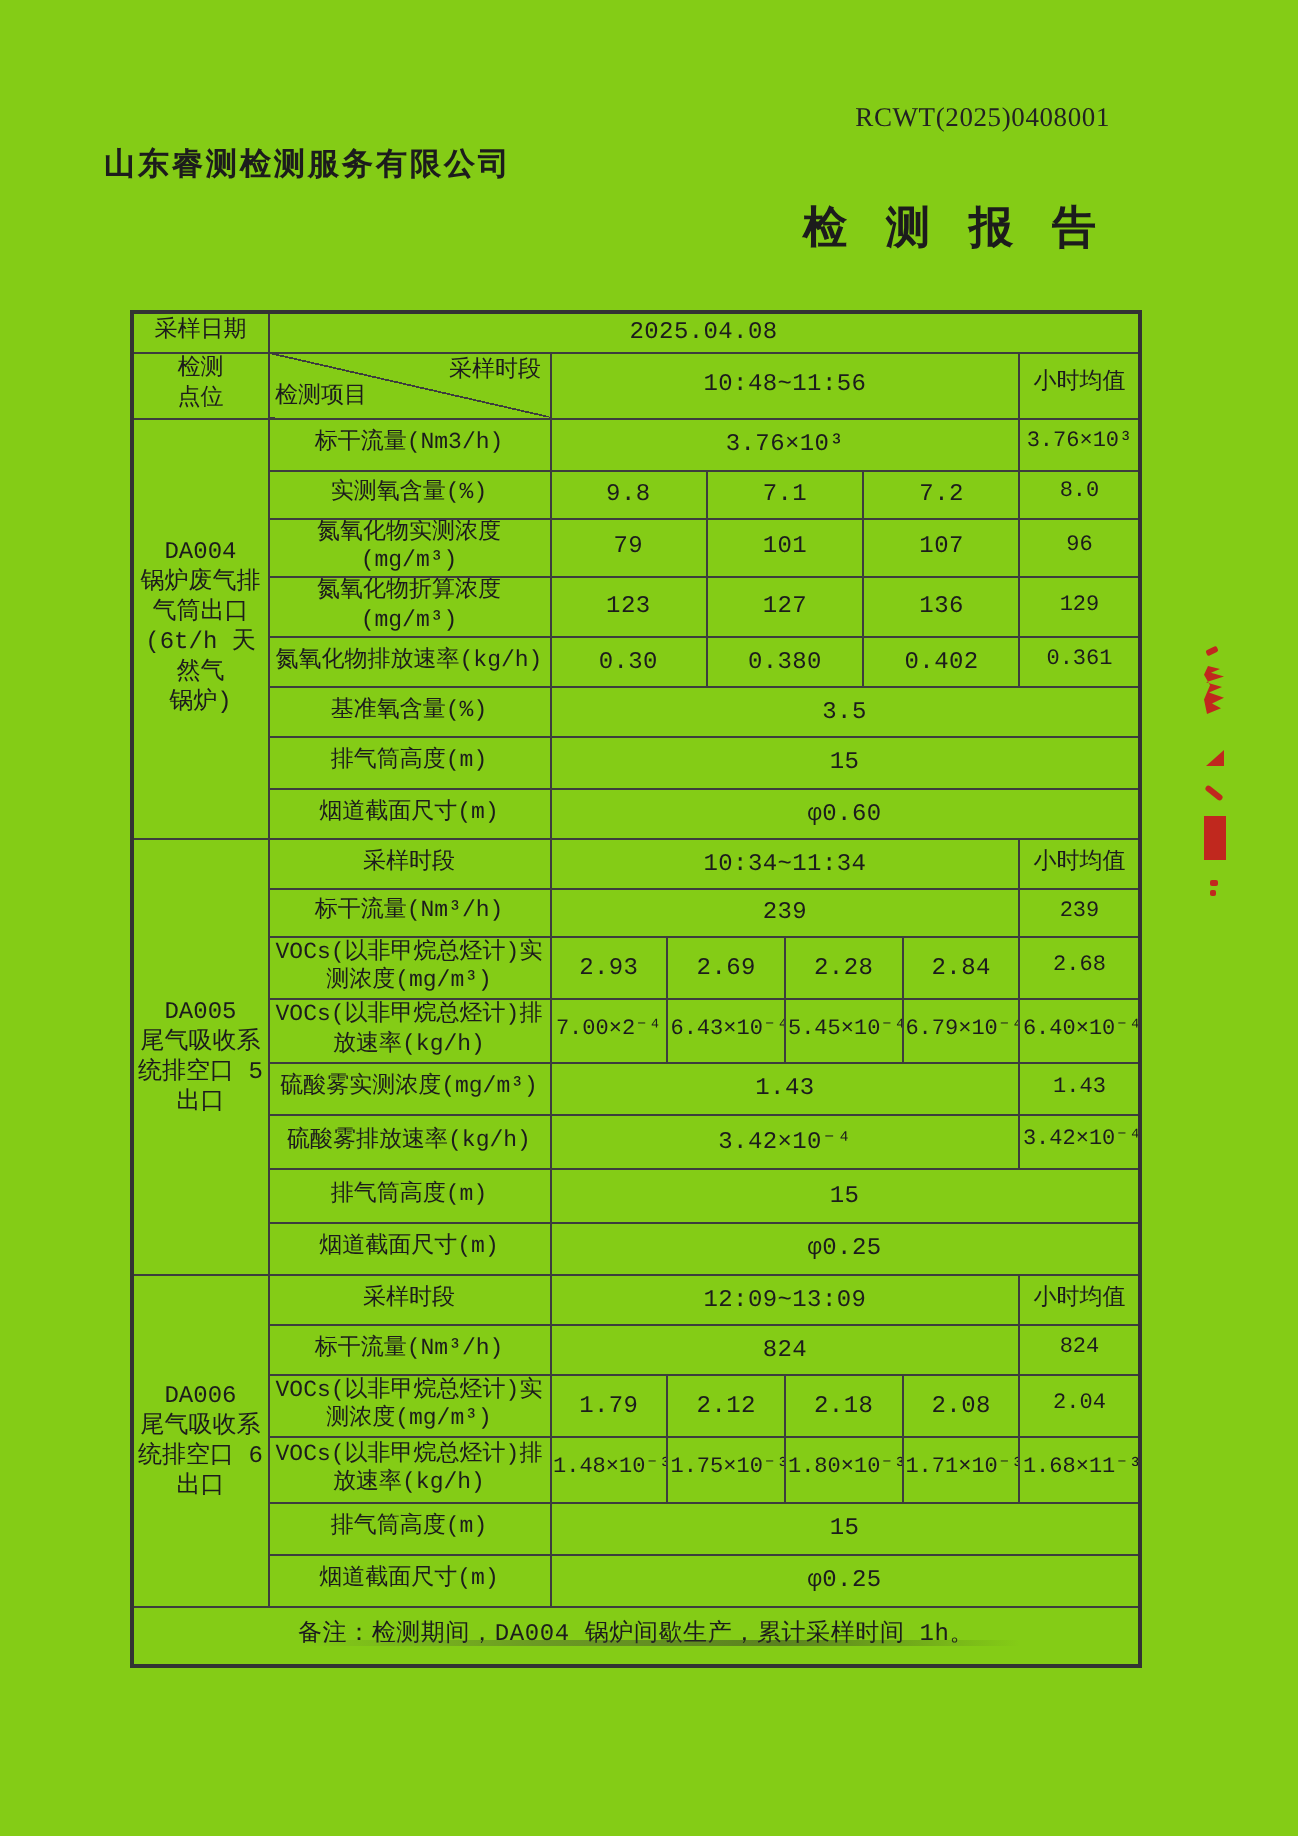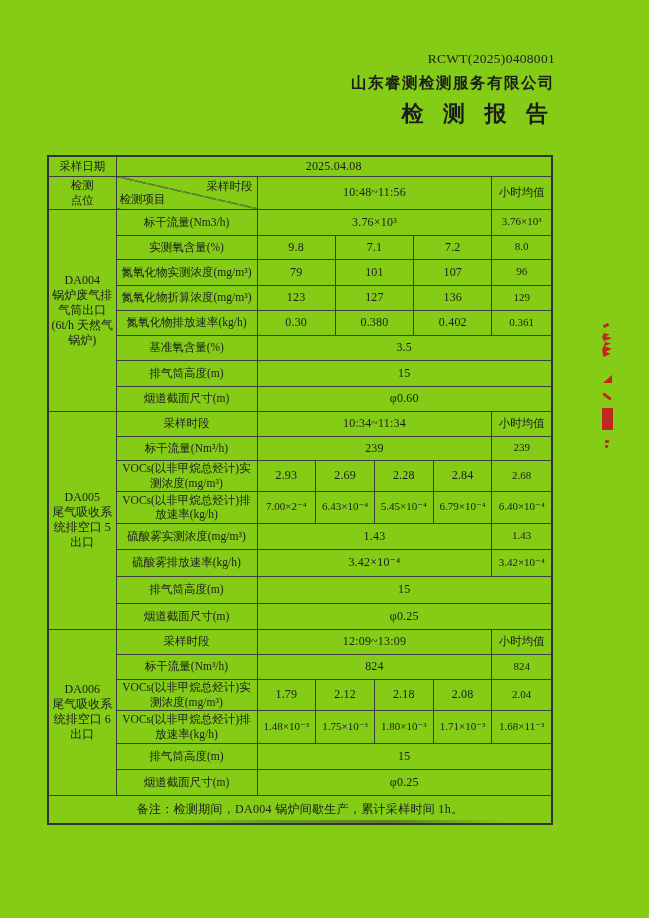--- a/index.html
+++ b/index.html
@@ -14,42 +14,43 @@
     position:relative;width:649px;height:918px;overflow:hidden;
     background:#84cc16;
   }
   
   .headwrap{position:absolute;left:52px;top:46px;width:503px;}
   .report-no{
     text-align:right;font-size:13.5px;letter-spacing:.3px;line-height:16px;
     padding-top:5px;color:#222;
   }
   .company{
-    text-align:right;font-weight:bold;font-size:15.5px;letter-spacing:1.5px;
+    text-align:left;font-weight:bold;font-size:15.5px;letter-spacing:1.5px;
     margin-top:6px;line-height:20px;
   }
   .rtitle{
     text-align:right;font-weight:bold;font-size:22px;letter-spacing:7px;
     margin-top:7px;line-height:27px;
   }
   .capline{position:relative;margin-top:9px;height:18px;}
   .caption{
     position:absolute;left:0;right:0;text-align:center;
     font-weight:bold;font-size:13px;letter-spacing:.5px;
   }
   .pagination{
     position:absolute;right:2px;top:0;
     font-weight:bold;font-size:13px;letter-spacing:.5px;
   }
   
   table.results{
-    position:absolute;left:47px;top:155px;
+    position:absolute;left:65px;top:155px;
     width:504px;table-layout:fixed;
     border-collapse:collapse;
     font-size:12px;
+    font-family:Liberation Mono, monospace;
   }
   table.results td{
     border:1px solid #3d3d3d;
     text-align:center;vertical-align:middle;
     padding:0 1px;line-height:1.25;
     overflow:hidden;
   }
   table.results{border:2px solid #333;}
   td.lbl{font-size:11.5px;}
   td.val{font-size:12px;letter-spacing:.2px;}

